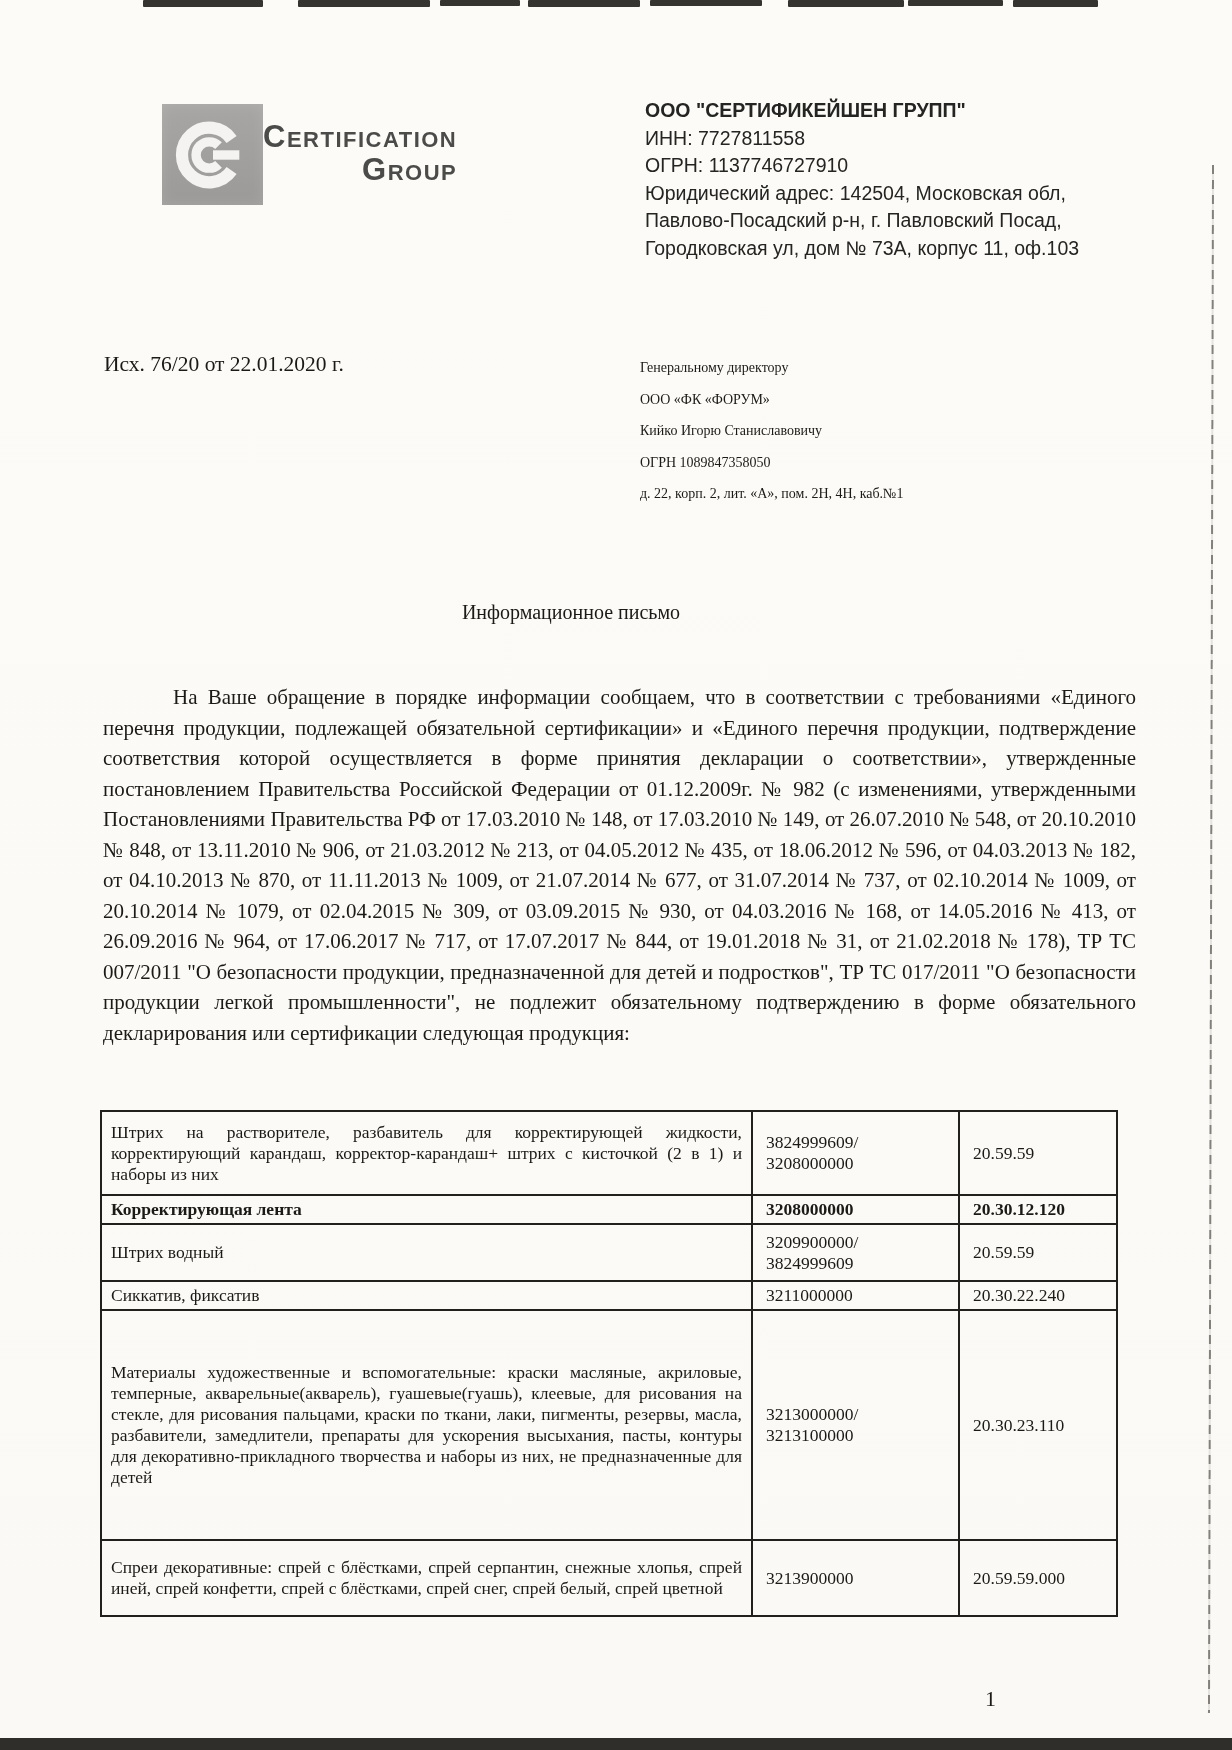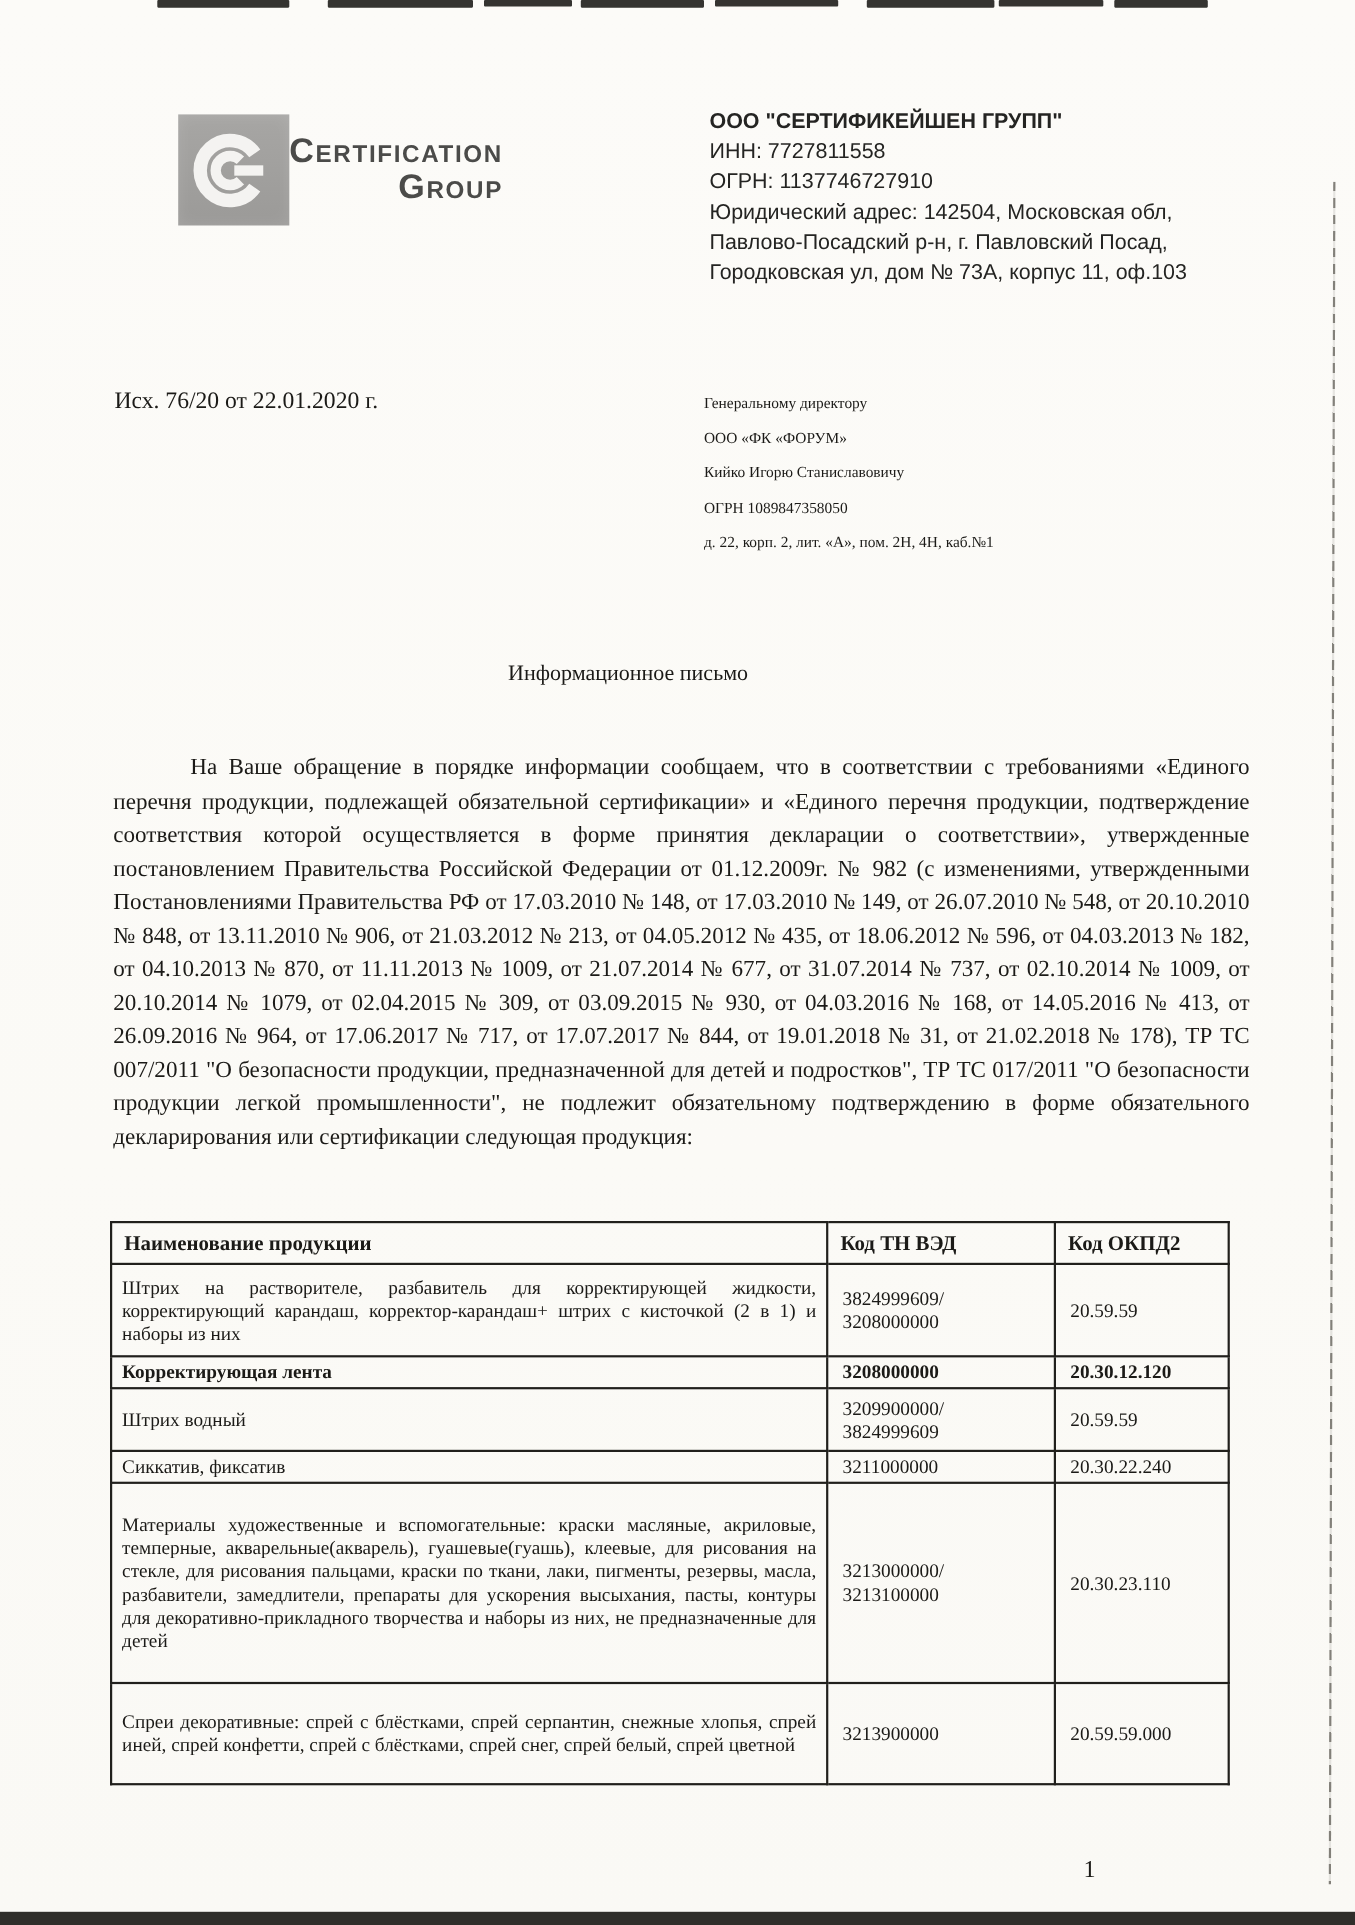--- a/index.html
+++ b/index.html
@@ -122,25 +122,20 @@
   <p class="body-par">На Ваше обращение в порядке информации сообщаем, что в соответствии с требованиями «Единого перечня продукции, подлежащей обязательной сертификации» и «Единого перечня продукции, подтверждение соответствия которой осуществляется в форме принятия декларации о соответствии», утвержденные постановлением Правительства Российской Федерации от 01.12.2009г. № 982 (с изменениями, утвержденными Постановлениями Правительства РФ от 17.03.2010 № 148, от 17.03.2010 № 149, от 26.07.2010 № 548, от 20.10.2010 № 848, от 13.11.2010 № 906, от 21.03.2012 № 213, от 04.05.2012 № 435, от 18.06.2012 № 596, от 04.03.2013 № 182, от 04.10.2013 № 870, от 11.11.2013 № 1009, от 21.07.2014 № 677, от 31.07.2014 № 737, от 02.10.2014 № 1009, от 20.10.2014 № 1079, от 02.04.2015 № 309, от 03.09.2015 № 930, от 04.03.2016 № 168, от 14.05.2016 № 413, от 26.09.2016 № 964, от 17.06.2017 № 717, от 17.07.2017 № 844, от 19.01.2018 № 31, от 21.02.2018 № 178), ТР ТС 007/2011 "О безопасности продукции, предназначенной для детей и подростков", ТР ТС 017/2011 "О безопасности продукции легкой промышленности", не подлежит обязательному подтверждению в форме обязательного декларирования или сертификации следующая продукция:</p>
 
   <div class="tbl-wrap">
     <table>
       <colgroup>
           <col style="width:651px">
           <col style="width:207px">
           <col style="width:158px">
         </colgroup>
       <tbody>
-          <tr>
-        <th>Наименование продукции</th>
-        <th>Код ТН ВЭД</th>
-        <th>Код ОКПД2</th>
-      </tr>
       <tr style="height:84px;">
         <td class="cell-name">Штрих на растворителе, разбавитель для корректирующей жидкости, корректирующий карандаш, корректор-карандаш+ штрих с кисточкой (2 в 1) и наборы из них</td>
         <td class="cell-code">3824999609/
 3208000000</td>
         <td class="cell-code">20.59.59</td>
       </tr>
       <tr style="height:27px;font-weight:bold;">
         <td class="cell-name">Корректирующая лента</td>
         <td class="cell-code">3208000000</td>
         <td class="cell-code">20.30.12.120</td>
@@ -149,27 +144,27 @@
         <td class="cell-name">Штрих водный</td>
         <td class="cell-code">3209900000/
 3824999609</td>
         <td class="cell-code">20.59.59</td>
       </tr>
       <tr style="height:27px;">
         <td class="cell-name">Сиккатив, фиксатив</td>
         <td class="cell-code">3211000000</td>
         <td class="cell-code">20.30.22.240</td>
       </tr>
-      <tr style="height:182px;">
+      <tr style="height:230px;">
         <td class="cell-name">Материалы художественные и вспомогательные: краски масляные, акриловые, темперные, акварельные(акварель), гуашевые(гуашь), клеевые, для рисования на стекле, для рисования пальцами, краски по ткани, лаки, пигменты, резервы, масла, разбавители, замедлители, препараты для ускорения высыхания, пасты, контуры для декоративно-прикладного творчества и наборы из них, не предназначенные для детей</td>
         <td class="cell-code">3213000000/
 3213100000</td>
         <td class="cell-code">20.30.23.110</td>
       </tr>
-      <tr style="height:92px;">
+      <tr style="height:76px;">
         <td class="cell-name">Спреи декоративные: спрей с блёстками, спрей серпантин, снежные хлопья, спрей иней, спрей конфетти, спрей с блёстками, спрей снег, спрей белый, спрей цветной</td>
         <td class="cell-code">3213900000</td>
         <td class="cell-code">20.59.59.000</td>
       </tr>
     </tbody>
       </table>
   </div>
 
   <div class="page-num">1</div>
 

